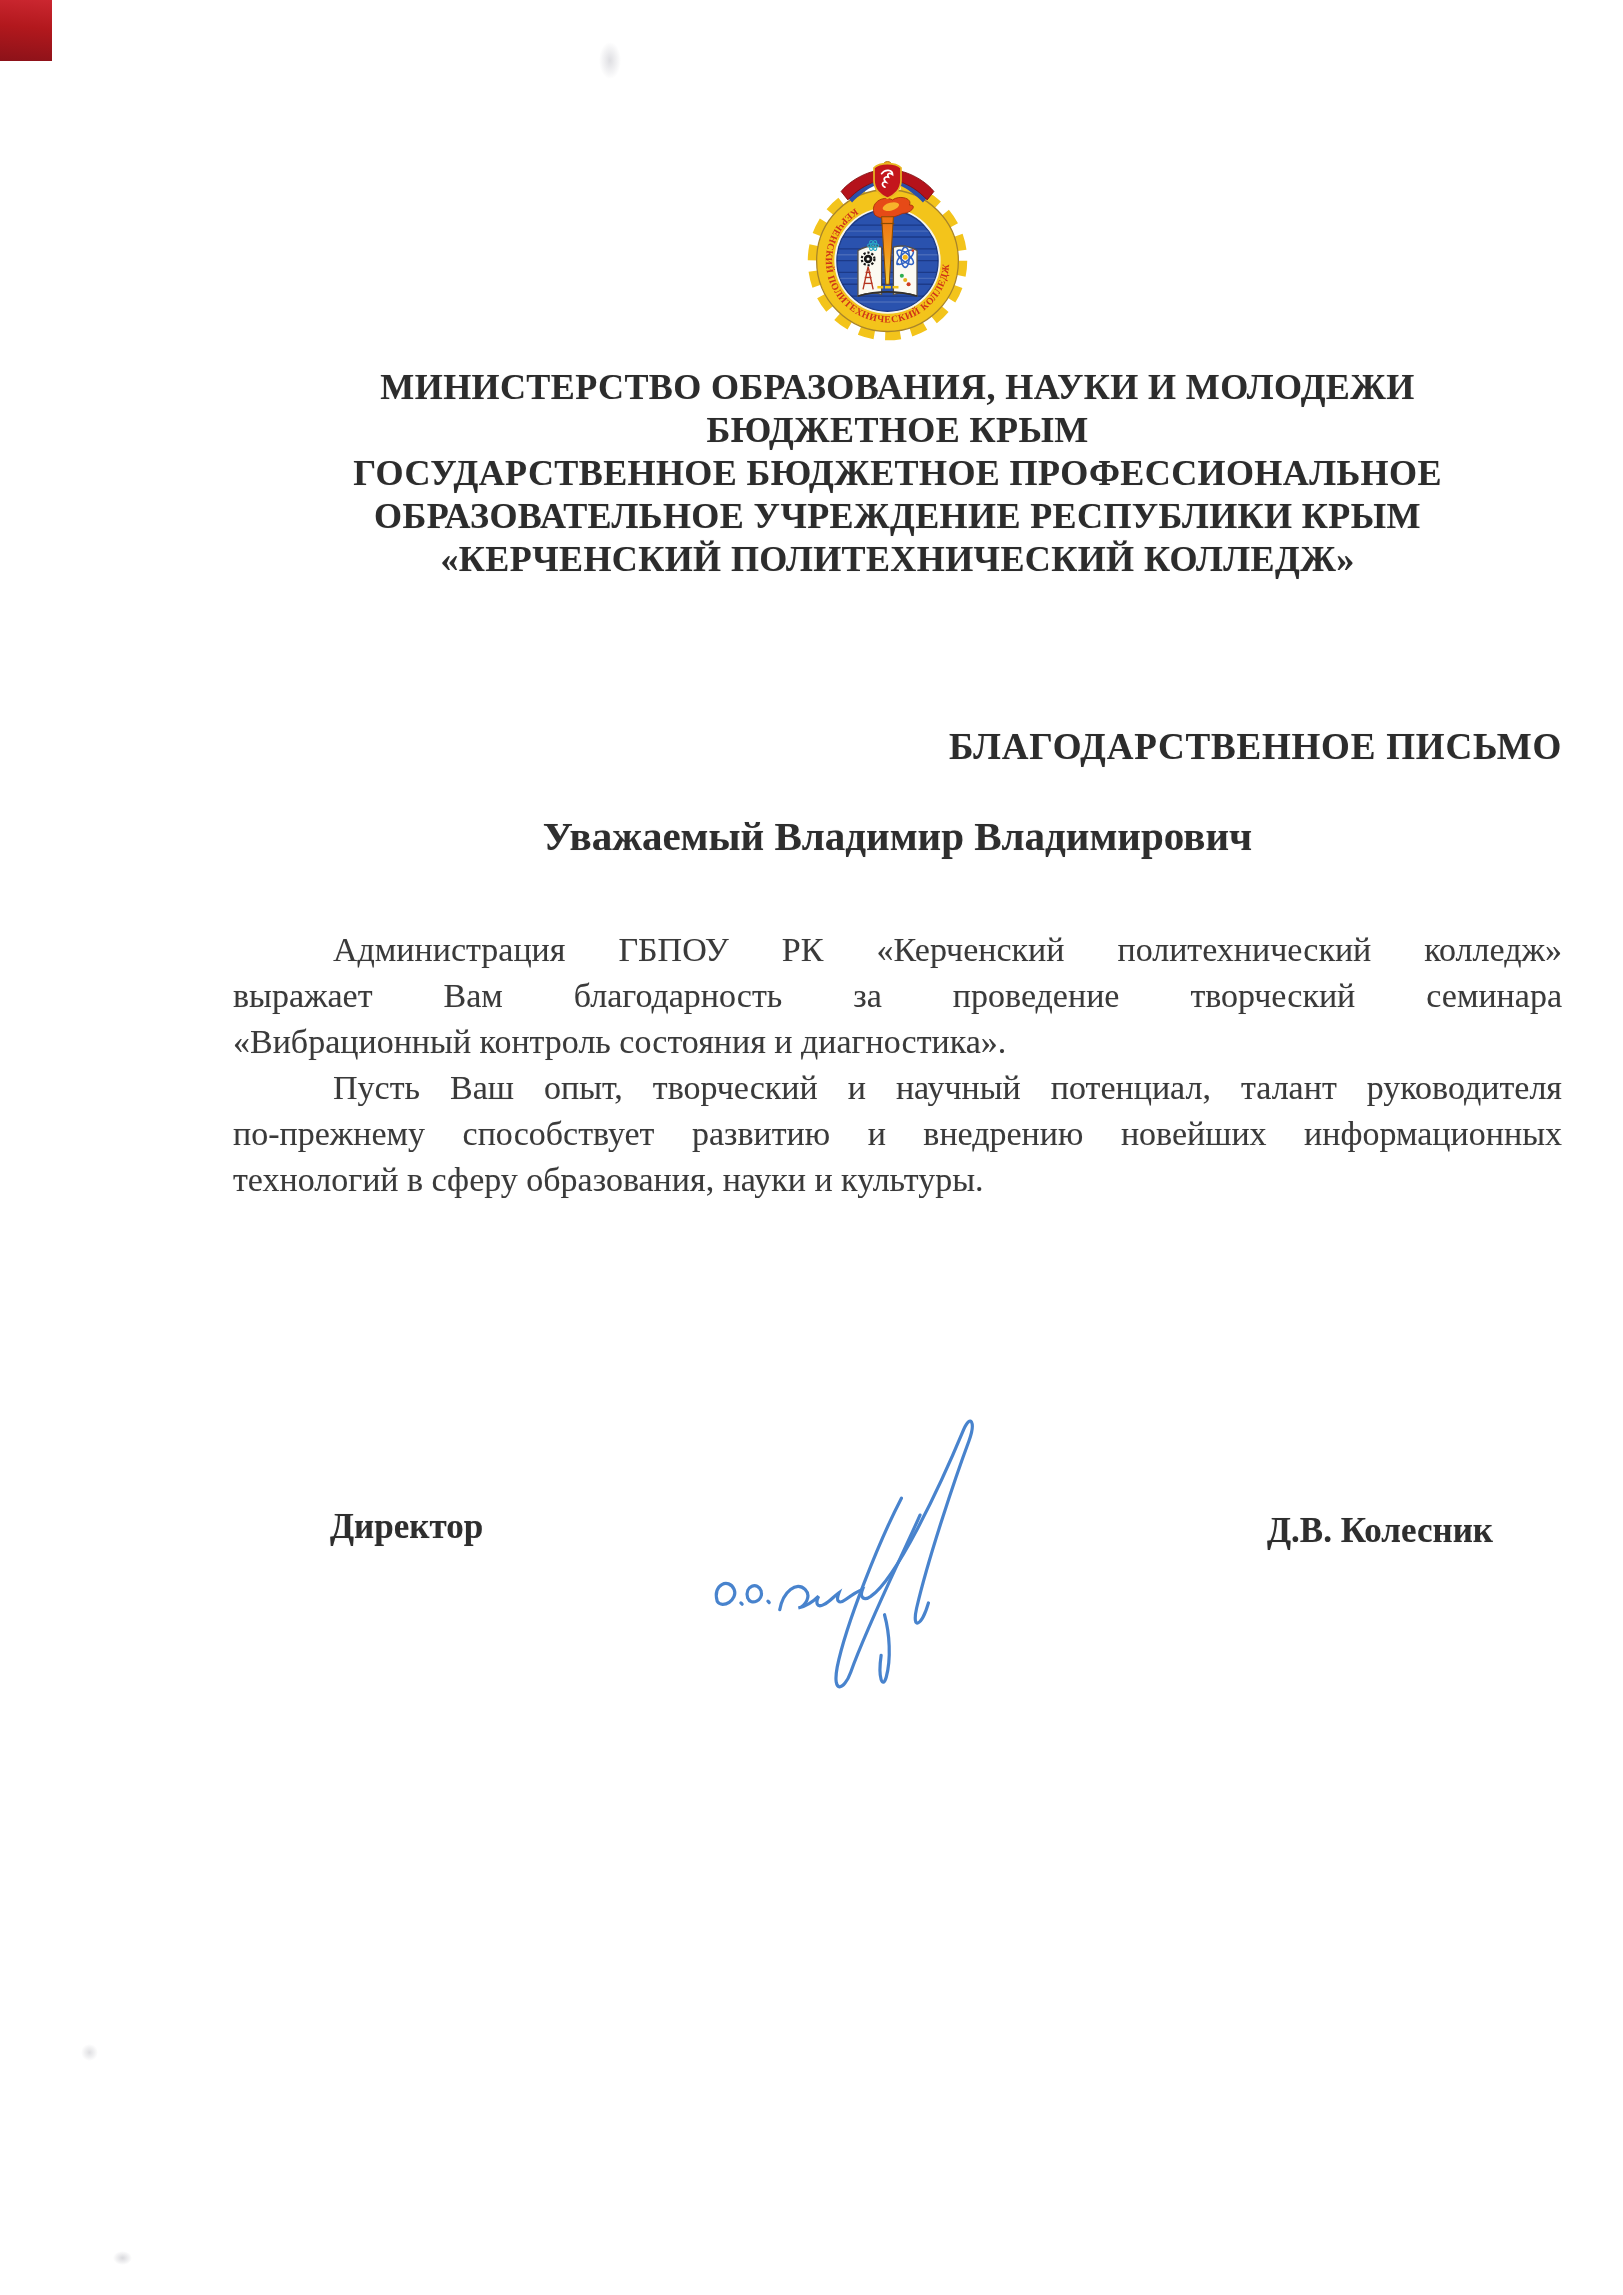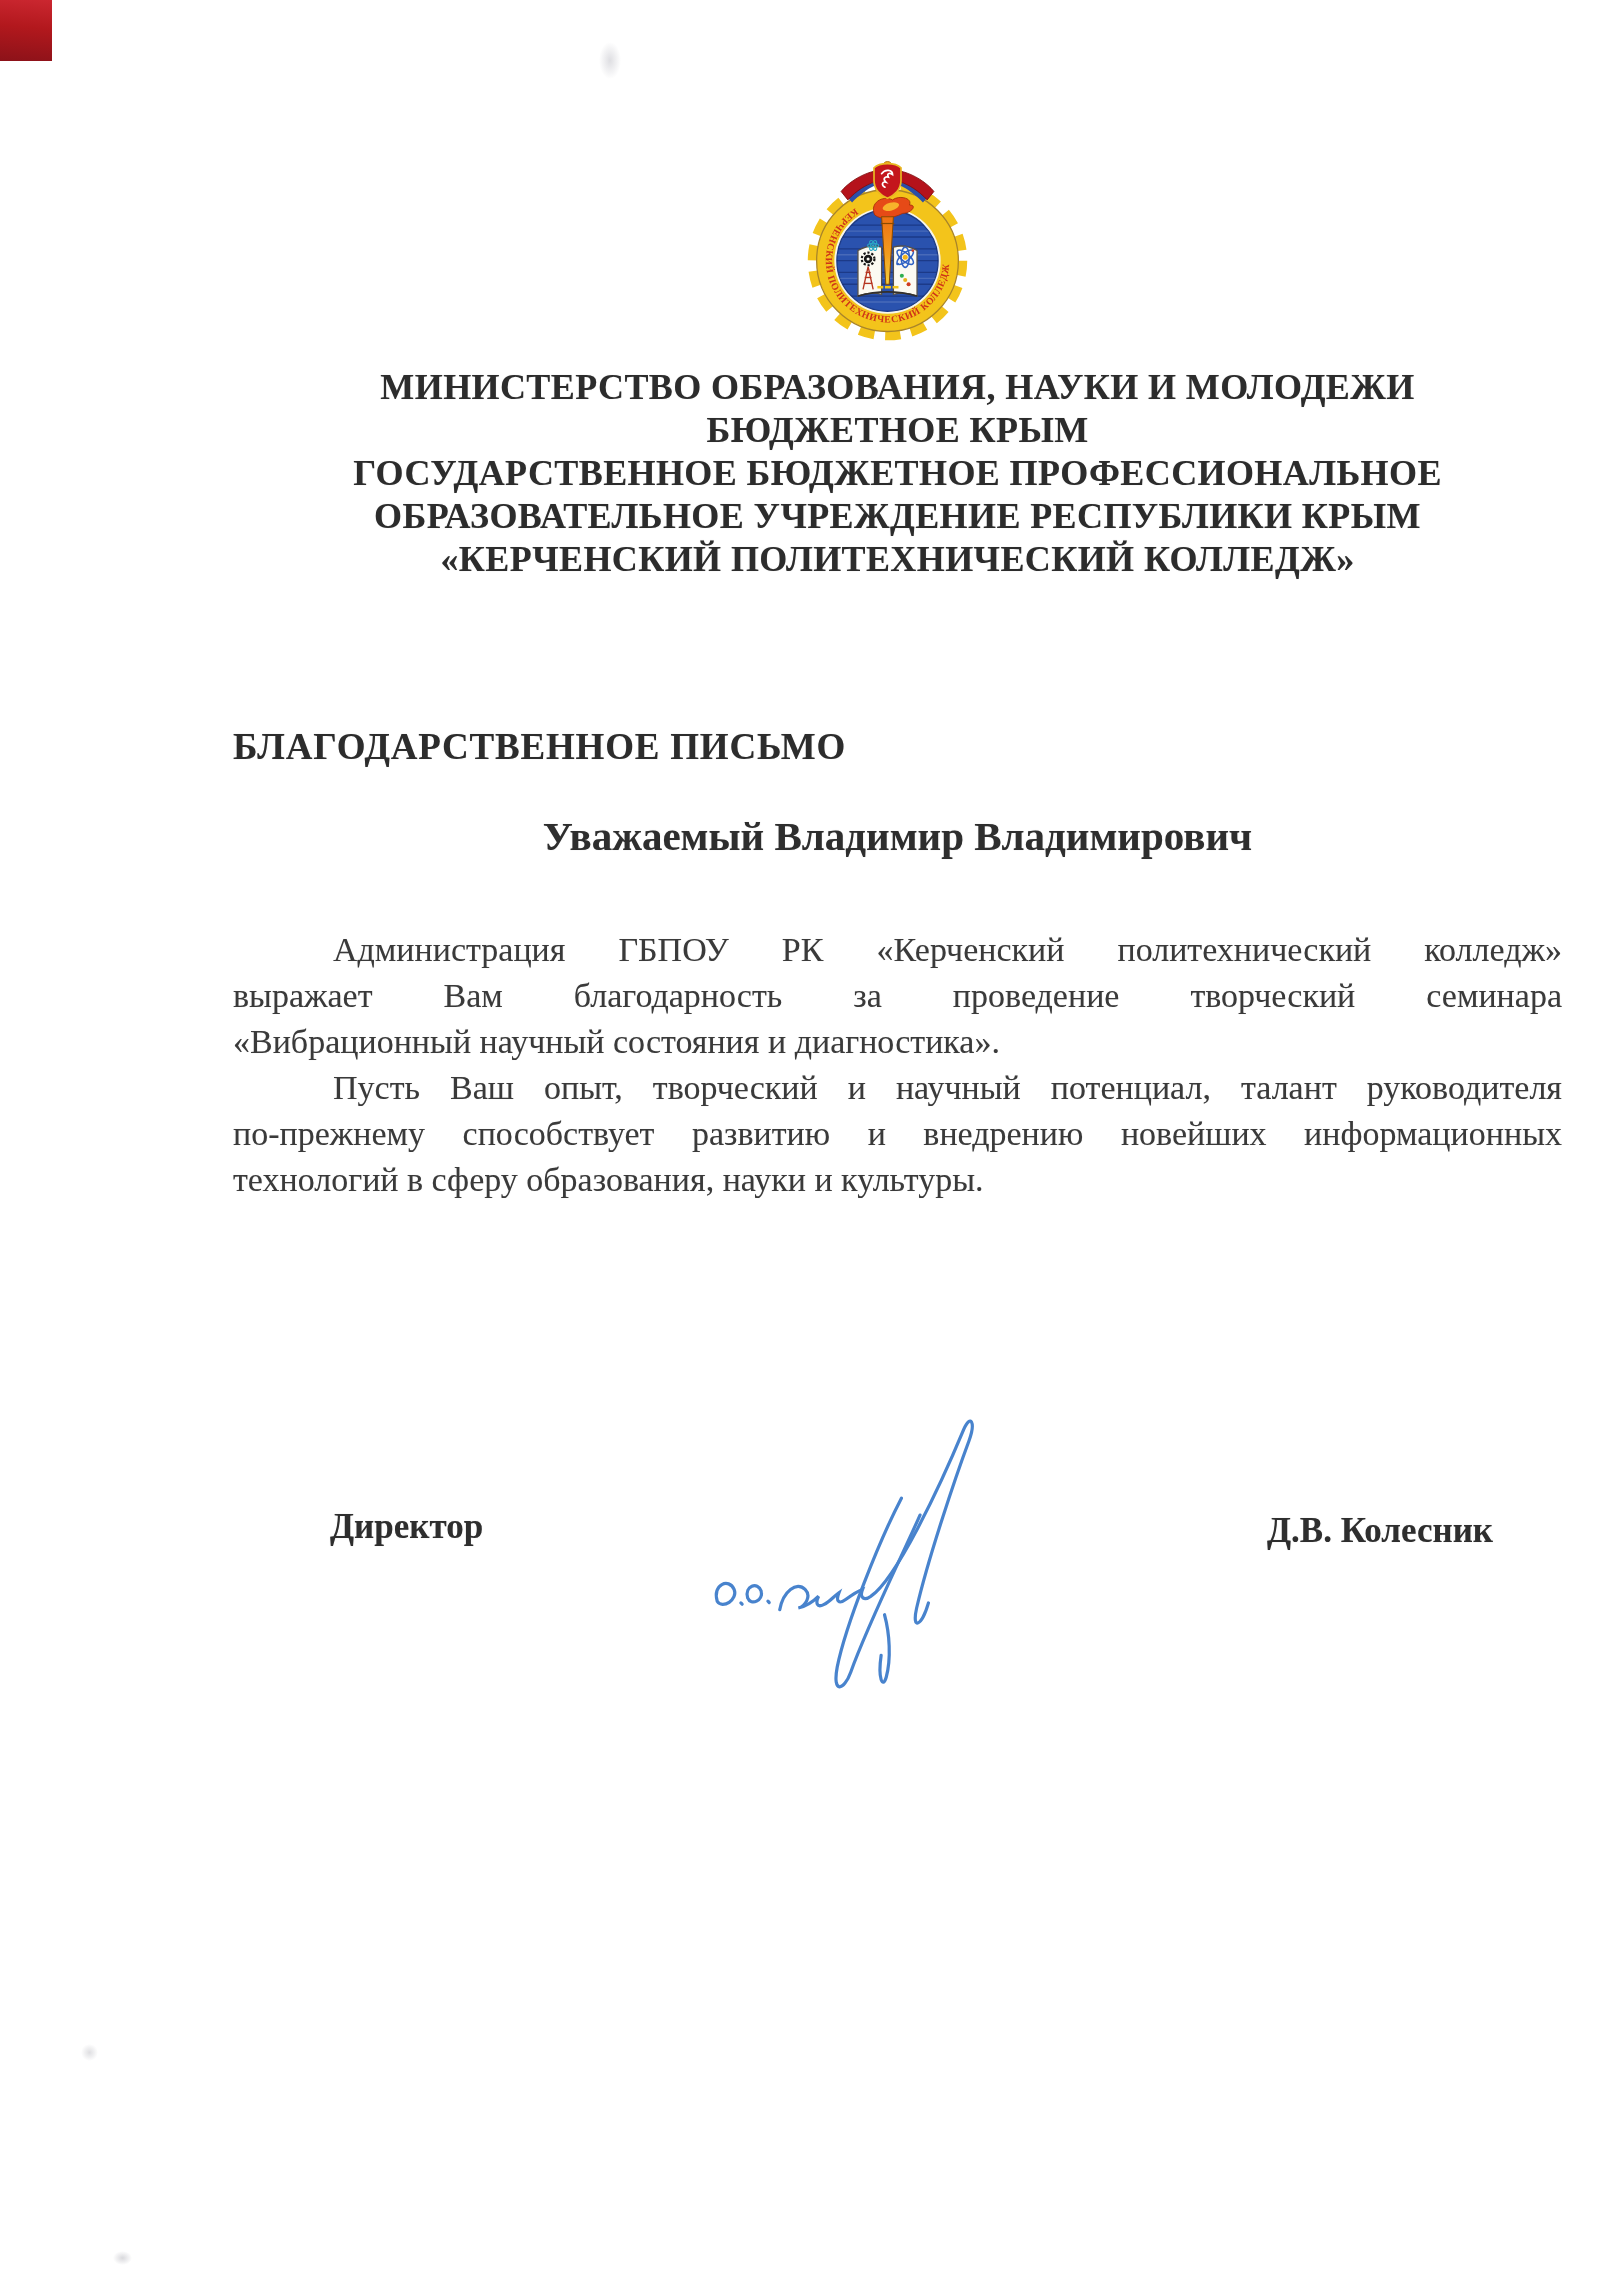--- a/index.html
+++ b/index.html
@@ -21,21 +21,21 @@
 
   .org-header{
     position:absolute;left:233px;top:366px;width:1329px;
     text-align:center;font-weight:bold;
     font-size:36px;line-height:43px;
     color:#2c2c2c;letter-spacing:0.4px;
     text-shadow:0 0 0.8px rgba(70,70,70,.35);
   }
   .doc-title{
     position:absolute;left:233px;top:725px;width:1329px;
-    text-align:left;font-weight:bold;font-size:37px;
+    text-align:right;font-weight:bold;font-size:37px;
     color:#2c2c2c;letter-spacing:0.8px;white-space:nowrap;
     text-shadow:0 0 0.8px rgba(70,70,70,.35);
   }
   .salutation{
     position:absolute;left:233px;top:812px;width:1329px;
     text-align:center;font-weight:bold;font-size:41px;
     color:#2e2e2e;white-space:nowrap;
     text-shadow:0 0 0.8px rgba(70,70,70,.35);
   }
   .body-text{
@@ -180,21 +180,21 @@
     <div>ОБРАЗОВАТЕЛЬНОЕ УЧРЕЖДЕНИЕ РЕСПУБЛИКИ КРЫМ</div>
     <div>«КЕРЧЕНСКИЙ ПОЛИТЕХНИЧЕСКИЙ КОЛЛЕДЖ»</div>
   </div>
 
   <div class="doc-title">БЛАГОДАРСТВЕННОЕ ПИСЬМО</div>
   <div class="salutation">Уважаемый Владимир Владимирович</div>
 
   <div class="body-text">
     <div class="bline just indent">Администрация ГБПОУ РК «Керченский политехнический колледж»</div>
     <div class="bline just">выражает Вам благодарность за проведение творческий семинара</div>
-    <div class="bline">«Вибрационный научный состояния и диагностика».</div>
+    <div class="bline">«Вибрационный контроль состояния и диагностика».</div>
     <div class="bline just indent">Пусть Ваш опыт, творческий и научный потенциал, талант руководителя</div>
     <div class="bline just">по-прежнему способствует развитию и внедрению новейших информационных</div>
     <div class="bline">технологий в сферу образования, науки и культуры.</div>
   </div>
 
   <div class="sig-row">
     <span class="sig-position">Директор</span>
     <span class="sig-name">Д.В. Колесник</span>
   </div>
 

